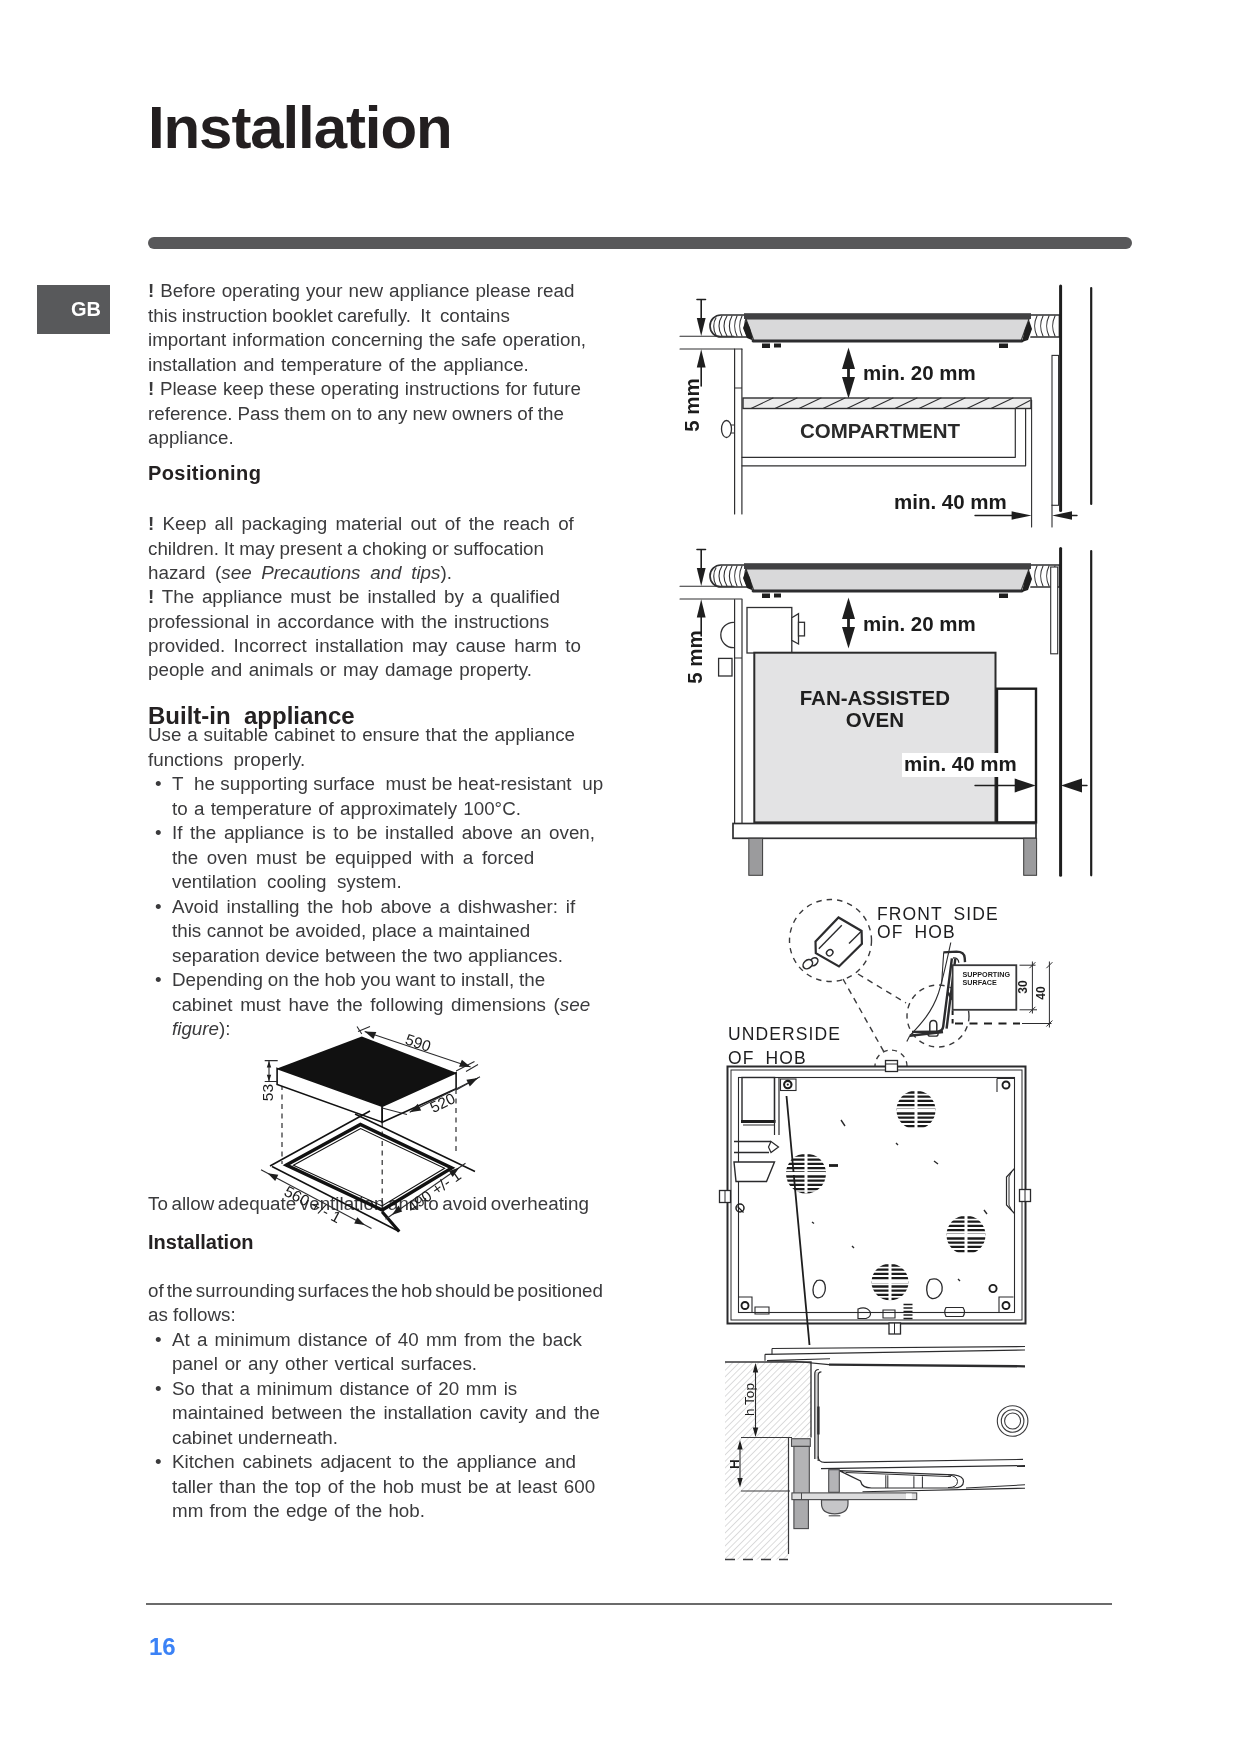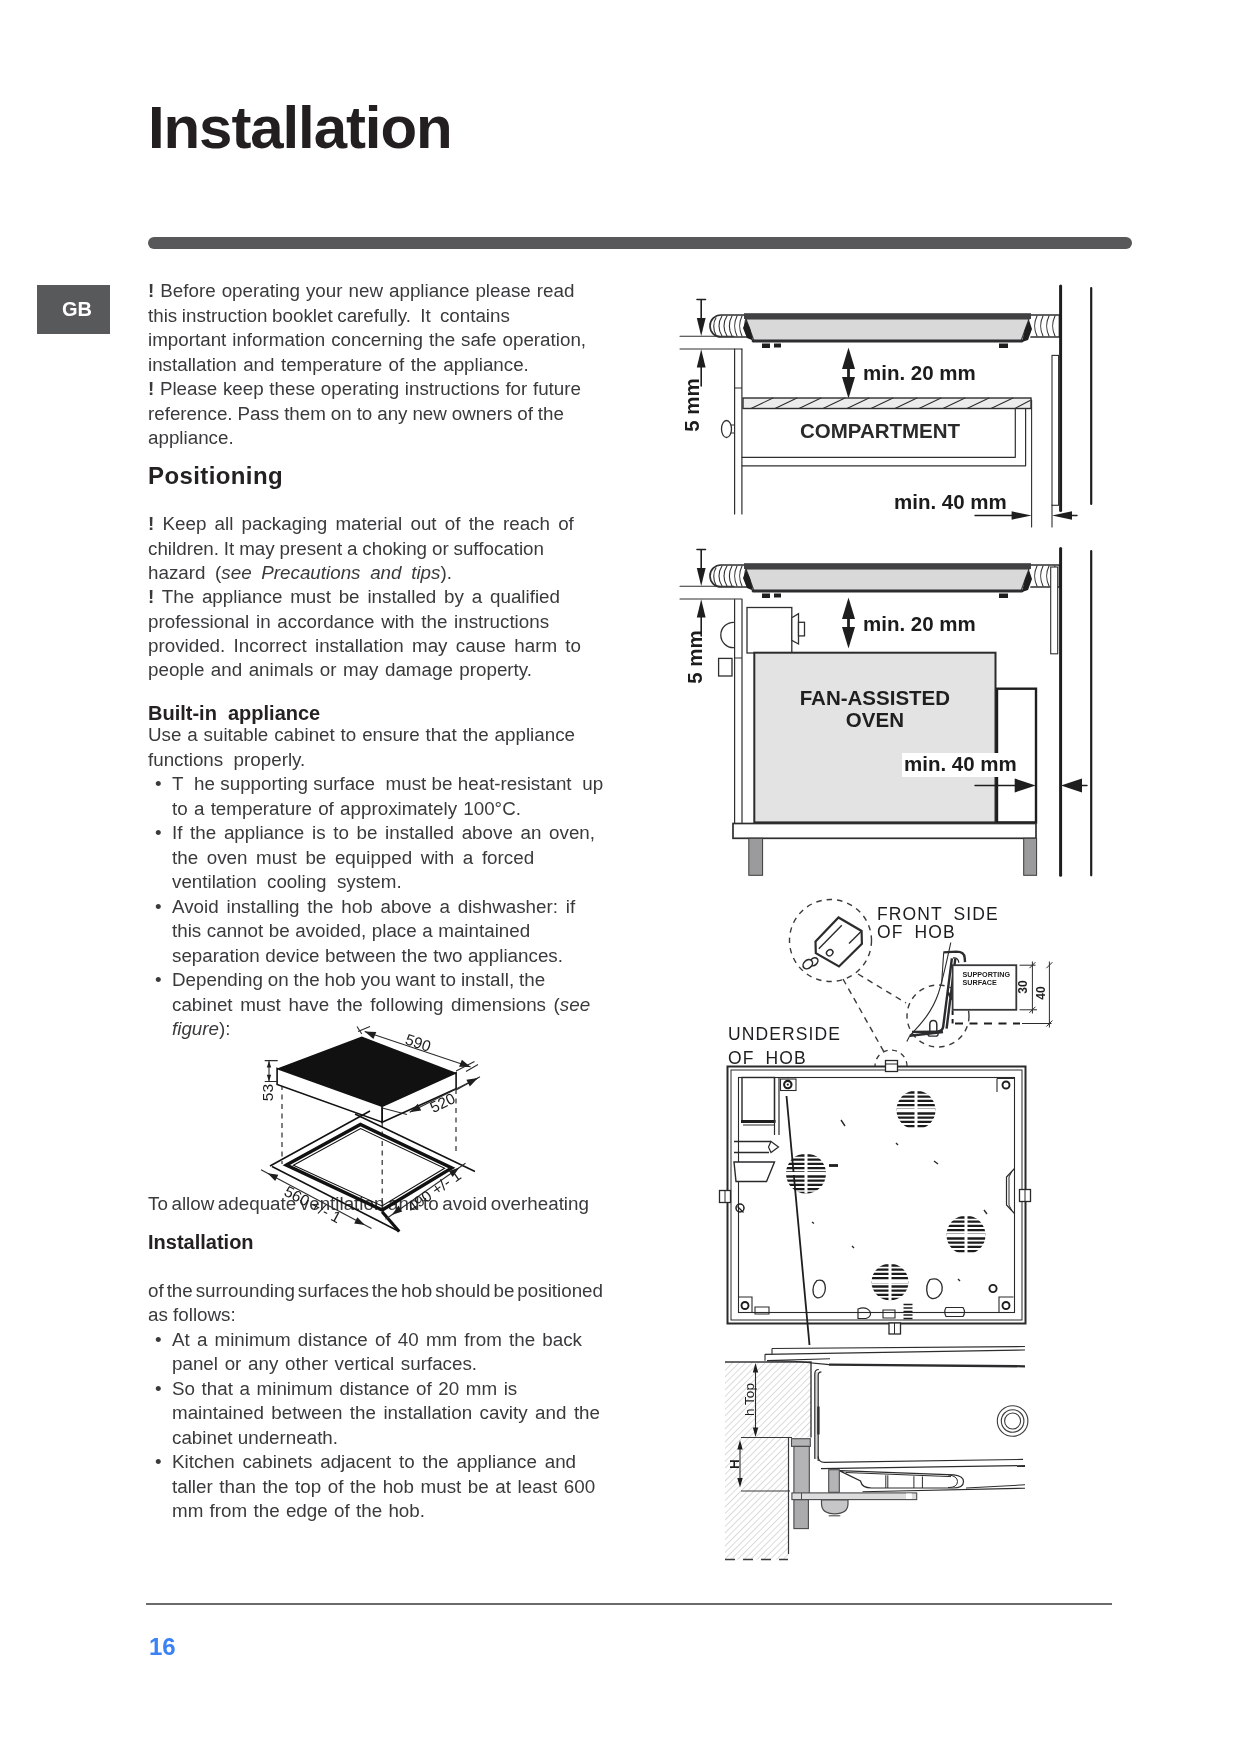--- a/index.html
+++ b/index.html
@@ -13,39 +13,39 @@
   .ind{left:24px;}
   svg text{font-family:"Liberation Sans",sans-serif;}
 </style>
 </head>
 <body>
 
 <div class="abs" style="left:148px;top:93px;font-size:60px;font-weight:bold;letter-spacing:-1.1px;color:#231f20;">Installation</div>
 
 <div class="abs" style="left:148px;top:237px;width:984px;height:12px;background:#58585a;border-radius:6px;"></div>
 
-<div class="abs" style="left:37px;top:285px;width:73px;height:49px;background:#58595b;color:#fff;font-weight:bold;font-size:20px;text-align:right;line-height:49px;padding-right:18px;box-sizing:border-box;">GB</div>
+<div class="abs" style="left:37px;top:285px;width:73px;height:49px;background:#58595b;color:#fff;font-weight:bold;font-size:20px;text-align:right;line-height:49px;padding-right:9px;box-sizing:border-box;">GB</div>
 
 <div id="col">
 <div class="ln" id="l1" style="top:280px;word-spacing:0.8px"><span class="b">!</span> Before operating your new appliance please read</div>
 <div class="ln" id="l2" style="top:304.5px;word-spacing:-0.6px">this instruction booklet carefully.&nbsp; It&nbsp; contains</div>
 <div class="ln" id="l3" style="top:329px;word-spacing:0.75px">important information concerning the safe operation,</div>
 <div class="ln" id="l4" style="top:353.5px;word-spacing:1.2px">installation and temperature of the appliance.</div>
 <div class="ln" id="l5" style="top:378px;word-spacing:0.4px"><span class="b">!</span> Please keep these operating instructions for future</div>
 <div class="ln" id="l6" style="top:402.5px;word-spacing:-0.3px">reference. Pass them on to any new owners of the</div>
 <div class="ln" id="l7" style="top:427px">appliance.</div>
-<div class="ln b" id="hp" style="top:462px;font-size:24px;letter-spacing:0.4px;color:#242122;">Positioning</div>
+<div class="ln b" id="hp" style="top:462px;font-size:20px;letter-spacing:0.4px;color:#242122;">Positioning</div>
 <div class="ln" id="l8" style="top:513px;word-spacing:3.0px"><span class="b">!</span> Keep all packaging material out of the reach of</div>
 <div class="ln" id="l9" style="top:537.5px;word-spacing:-0.35px">children. It may present a choking or suffocation</div>
 <div class="ln" id="l10" style="top:562px;word-spacing:4.45px">hazard (<span class="i">see Precautions and tips</span>).</div>
 <div class="ln" id="l11" style="top:586px;word-spacing:2.6px"><span class="b">!</span> The appliance must be installed by a qualified</div>
 <div class="ln" id="l12" style="top:610.5px;word-spacing:1.5px">professional in accordance with the instructions</div>
 <div class="ln" id="l13" style="top:635px;word-spacing:3.1px">provided. Incorrect installation may cause harm to</div>
 <div class="ln" id="l14" style="top:659px;word-spacing:1.25px">people and animals or may damage property.</div>
-<div class="ln b" id="hb" style="top:701.5px;font-size:20px;color:#242122;">Built-in&nbsp; appliance</div>
+<div class="ln b" id="hb" style="top:701.5px;font-size:24px;color:#242122;">Built-in&nbsp; appliance</div>
 <div class="ln" id="l15" style="top:724px;word-spacing:0.65px">Use a suitable cabinet to ensure that the appliance</div>
 <div class="ln" id="l16" style="top:748.5px">functions&nbsp; properly.</div>
 <div class="bullet" style="top:773px">•</div>
 <div class="ln ind" id="l17" style="top:773px;word-spacing:0.1px">T&nbsp; he supporting surface&nbsp; must be heat-resistant&nbsp; up</div>
 <div class="ln ind" id="l18" style="top:797.5px;word-spacing:1.05px">to a temperature of approximately 100°C.</div>
 <div class="bullet" style="top:822px">•</div>
 <div class="ln ind" id="l19" style="top:822px;word-spacing:2.45px">If the appliance is to be installed above an oven,</div>
 <div class="ln ind" id="l20" style="top:846.5px;word-spacing:3.4px">the oven must be equipped with a forced</div>
 <div class="ln ind" id="l21" style="top:871px">ventilation&nbsp; cooling&nbsp; system.</div>
 <div class="bullet" style="top:895.5px">•</div>

